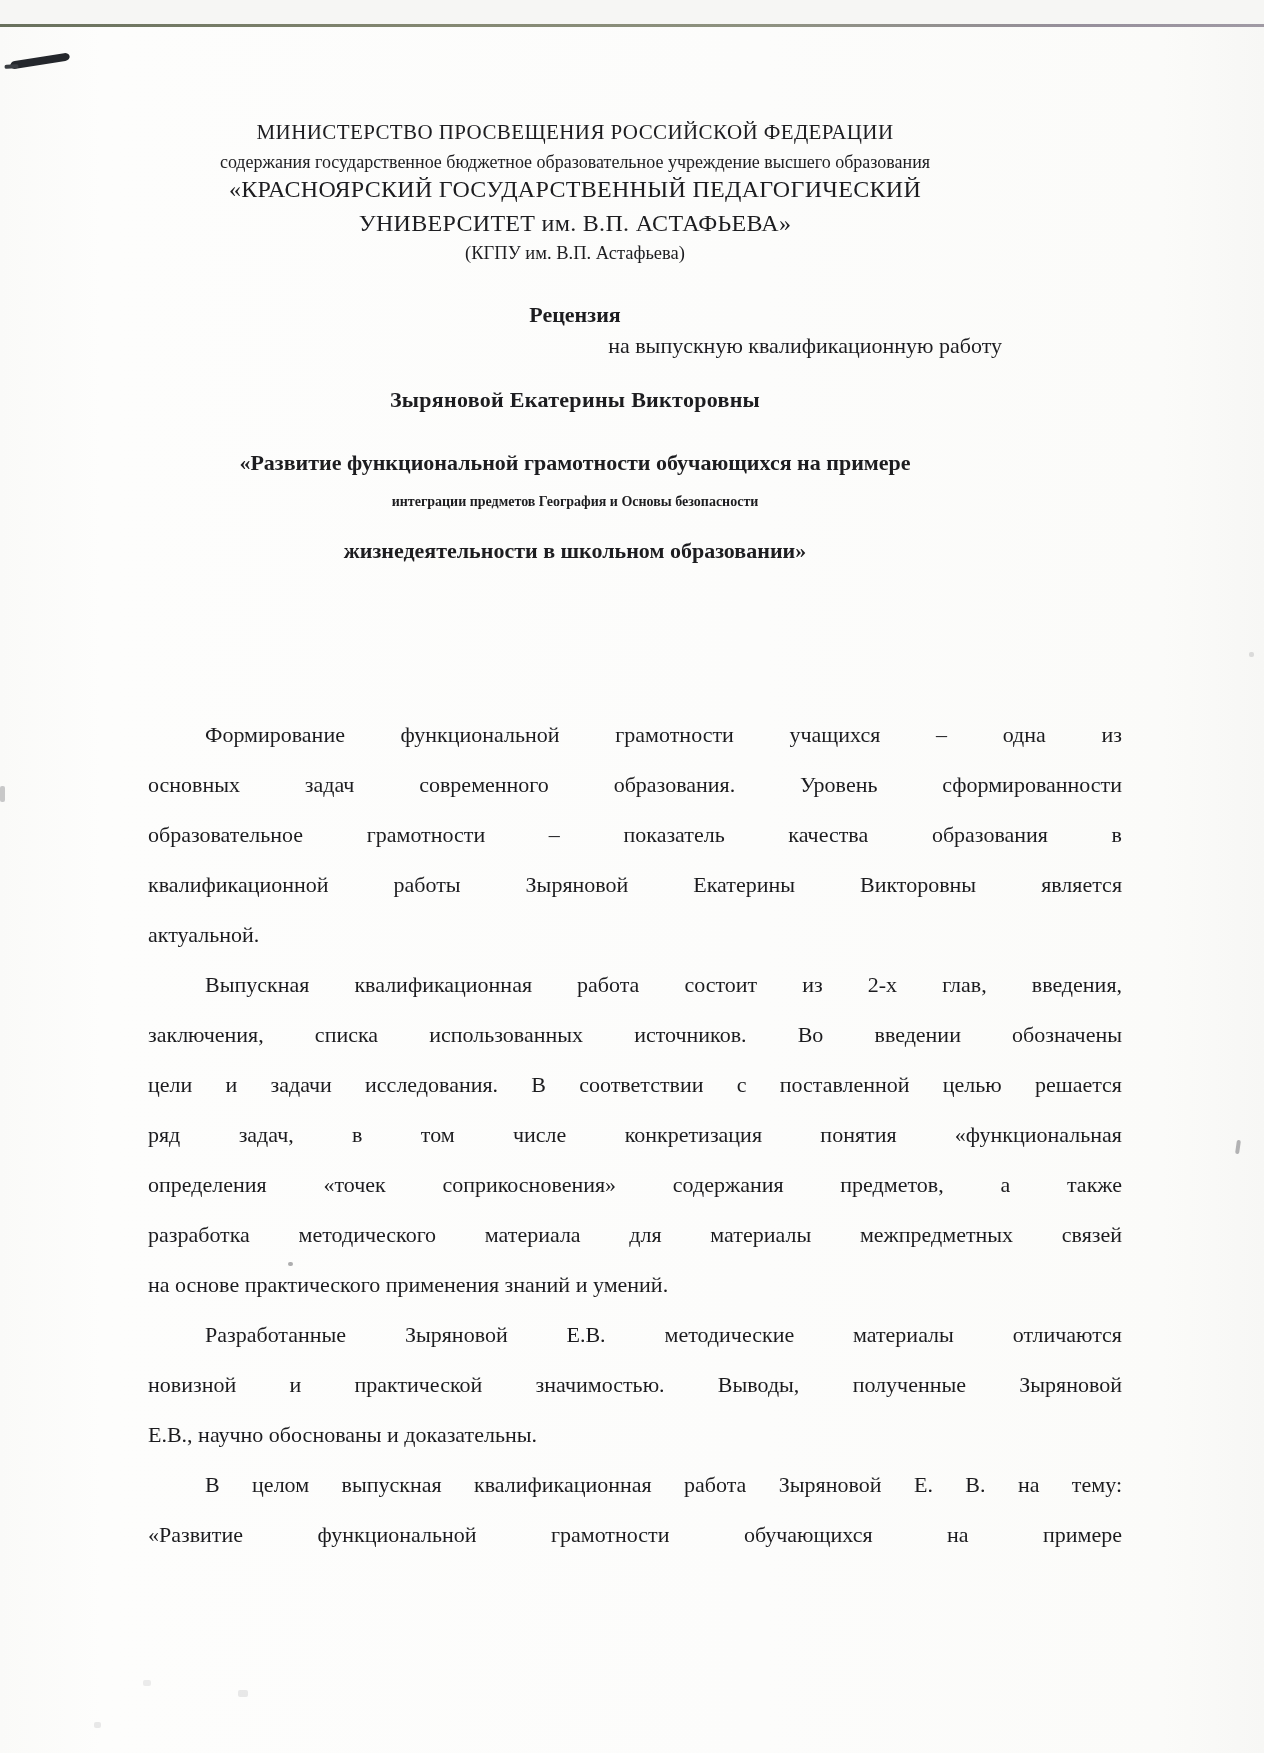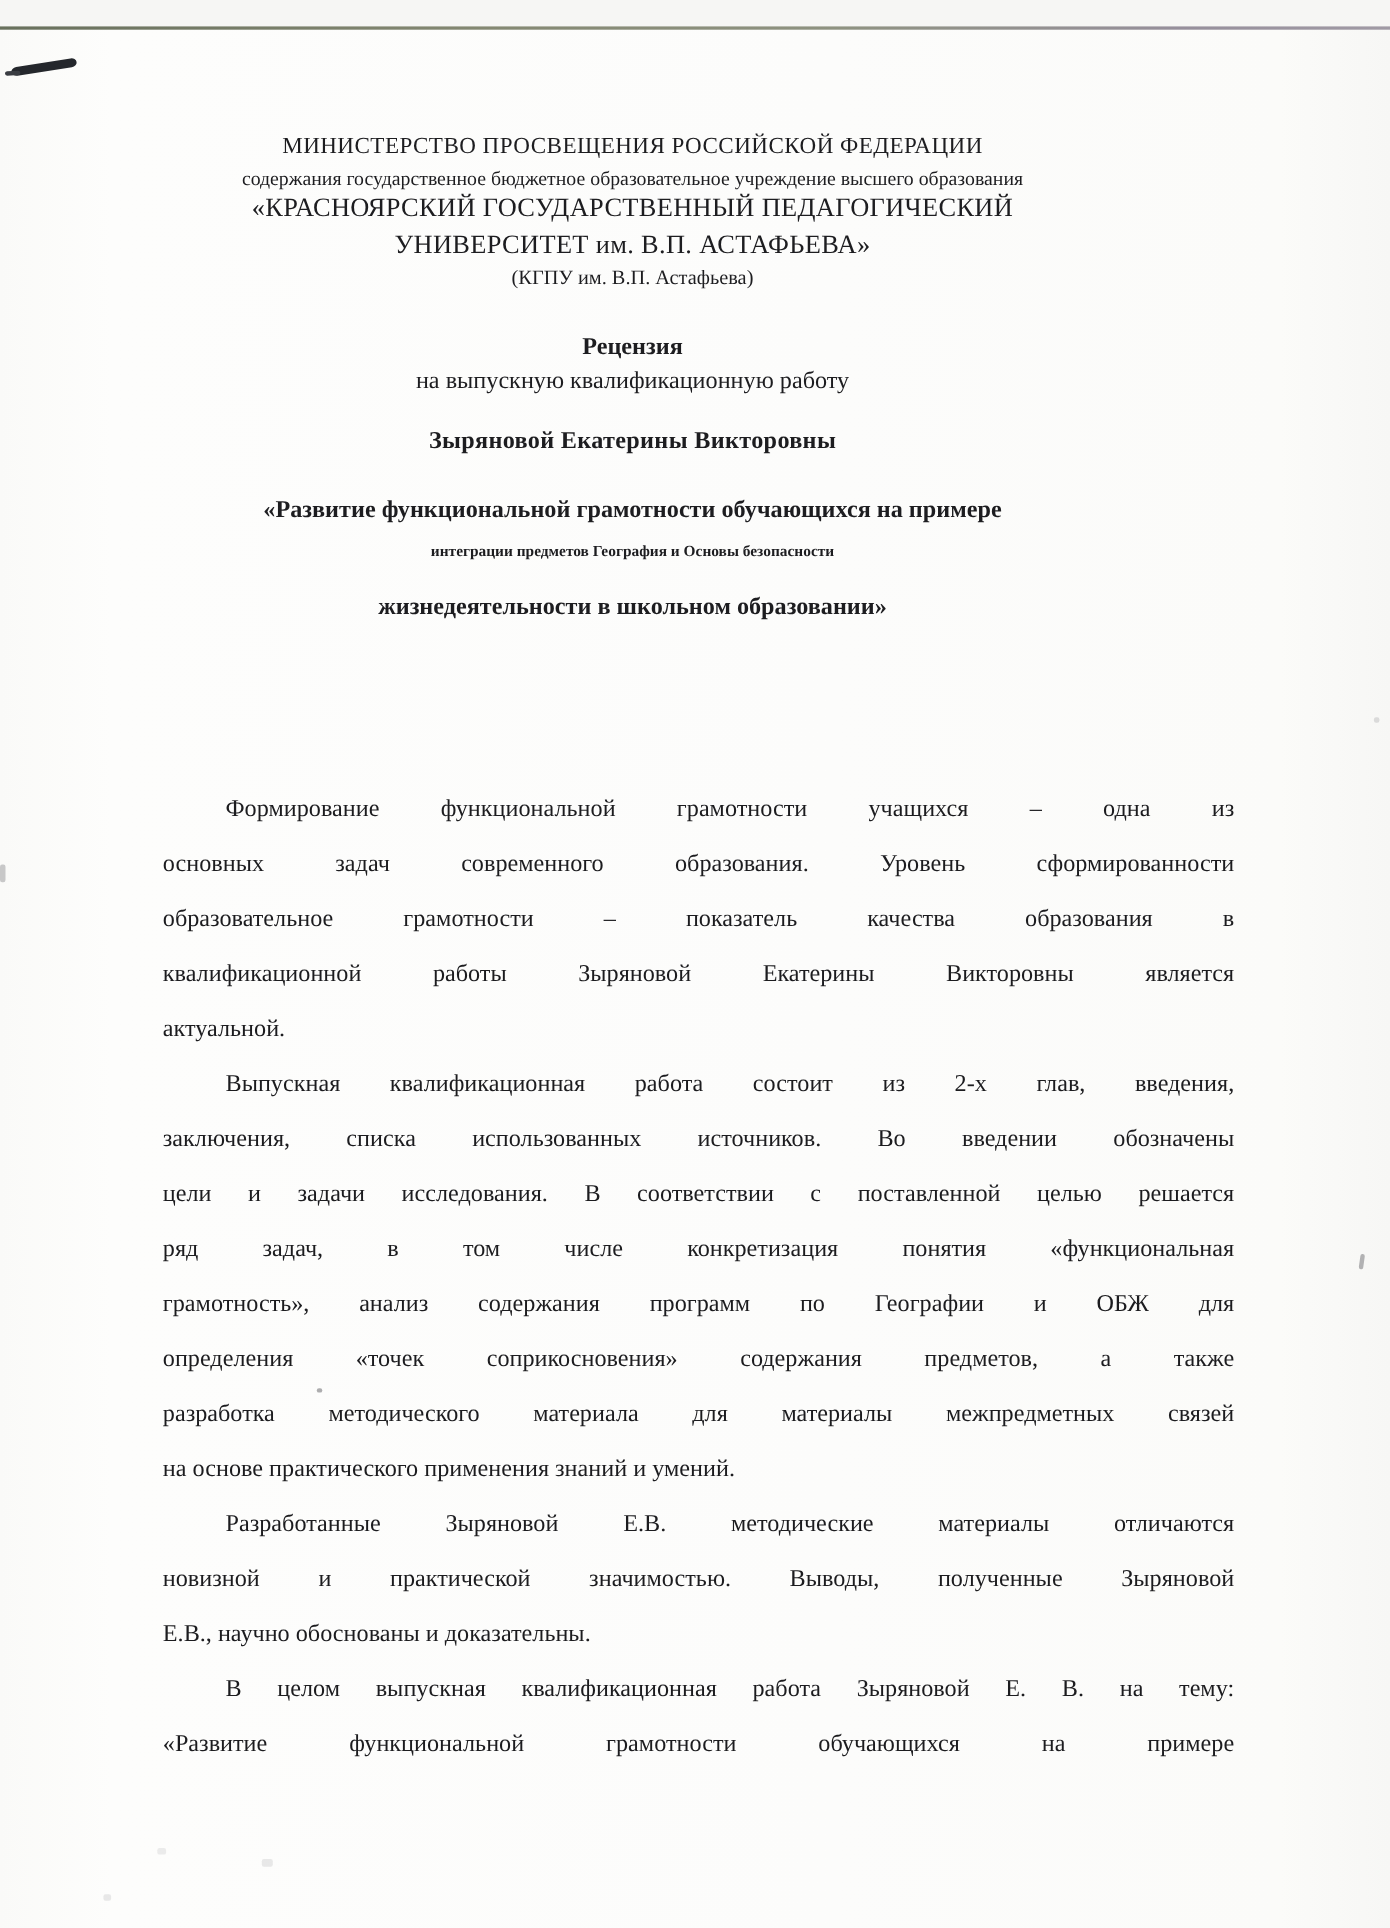--- a/index.html
+++ b/index.html
@@ -26,21 +26,21 @@
     background:#3a3d42;border-radius:3px;transform:rotate(6deg);}
   .speck{position:absolute;background:#6b6b70;border-radius:2px;}
   
   .cline{position:absolute;left:148px;width:854px;text-align:center;white-space:nowrap;}
   .h1{top:96px;font-size:21px;letter-spacing:0.4px;}
   .h2{top:128px;font-size:18px;}
   .h3{top:152px;font-size:24px;letter-spacing:0.3px;}
   .h4{top:186px;font-size:24px;letter-spacing:0.3px;}
   .h5{top:219px;font-size:18.5px;}
   .doc-title{top:278px;font-size:22px;font-weight:bold;}
-  .doc-subtitle{top:309px;font-size:22px;}
+  .doc-subtitle{top:309px;font-size:22px;text-align:right;}
   .author{top:363px;font-size:22px;font-weight:bold;letter-spacing:0.3px;}
   .t1{top:426px;font-size:22px;font-weight:bold;}
   .t2{top:470px;font-size:14px;font-weight:bold;}
   .t3{top:514px;font-size:22px;font-weight:bold;}
   
   .body-text{position:absolute;left:148px;top:686px;width:974px;font-size:22px;color:#1c1c1f;}
   .line{height:50px;line-height:50px;text-align:justify;text-align-last:justify;white-space:nowrap;}
   .line.end{text-align-last:left;}
   .line.indent{text-indent:57px;}
 </style>
@@ -70,21 +70,20 @@
   <div class="body-text" id="body-text">
       <div class="line indent">Формирование функциональной грамотности учащихся – одна из</div>
       <div class="line">основных задач современного образования. Уровень сформированности</div>
       <div class="line">образовательное грамотности – показатель качества образования в</div>
       <div class="line">квалификационной работы Зыряновой Екатерины Викторовны является</div>
       <div class="line end">актуальной.</div>
       <div class="line indent">Выпускная квалификационная работа состоит из 2-х глав, введения,</div>
       <div class="line">заключения, списка использованных источников. Во введении обозначены</div>
       <div class="line">цели и задачи исследования. В соответствии с поставленной целью решается</div>
       <div class="line">ряд задач, в том числе конкретизация понятия «функциональная</div>
-      <div class="line">грамотность», анализ содержания программ по Географии и ОБЖ для</div>
       <div class="line">определения «точек соприкосновения» содержания предметов, а также</div>
       <div class="line">разработка методического материала для материалы межпредметных связей</div>
       <div class="line end">на основе практического применения знаний и умений.</div>
       <div class="line indent">Разработанные Зыряновой Е.В. методические материалы отличаются</div>
       <div class="line">новизной и практической значимостью. Выводы, полученные Зыряновой</div>
       <div class="line end">Е.В., научно обоснованы и доказательны.</div>
       <div class="line indent">В целом выпускная квалификационная работа Зыряновой Е. В. на тему:</div>
       <div class="line">«Развитие функциональной грамотности обучающихся на примере</div>
     </div>
 

